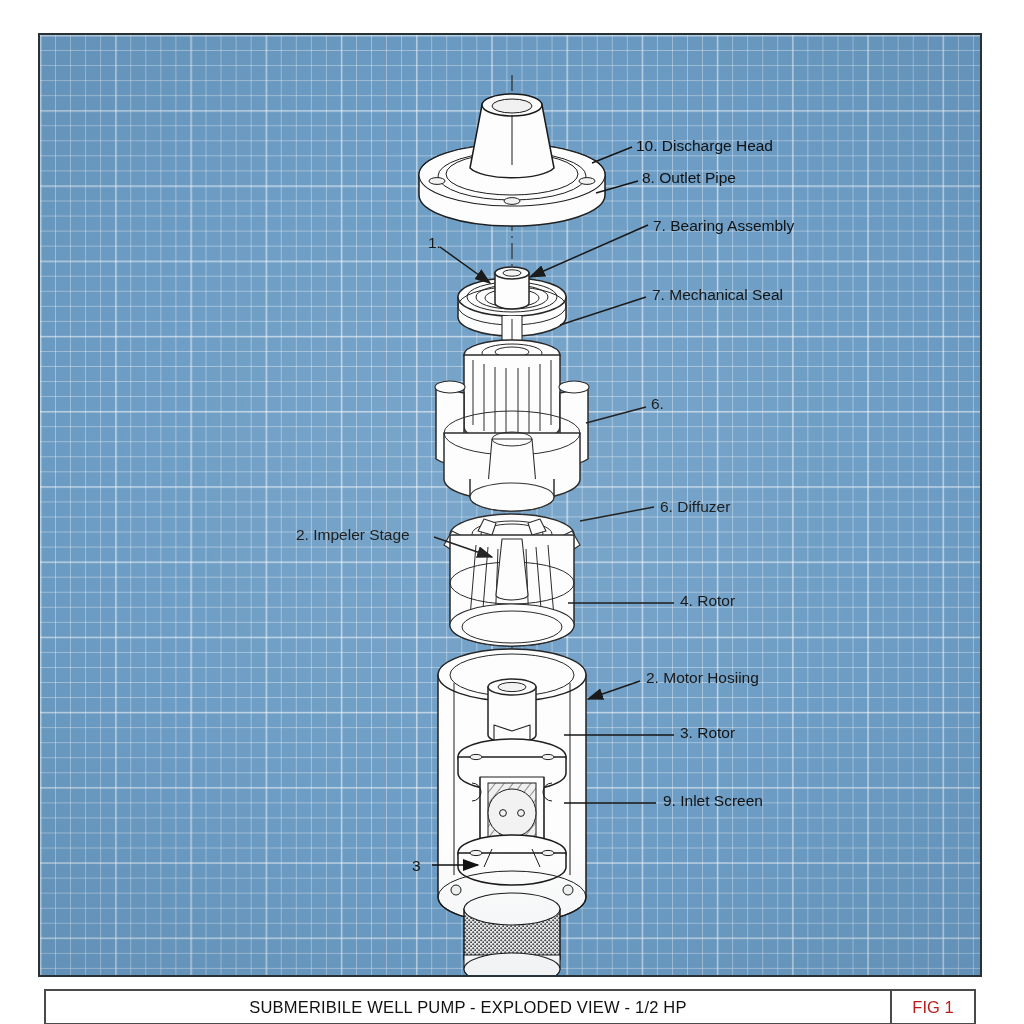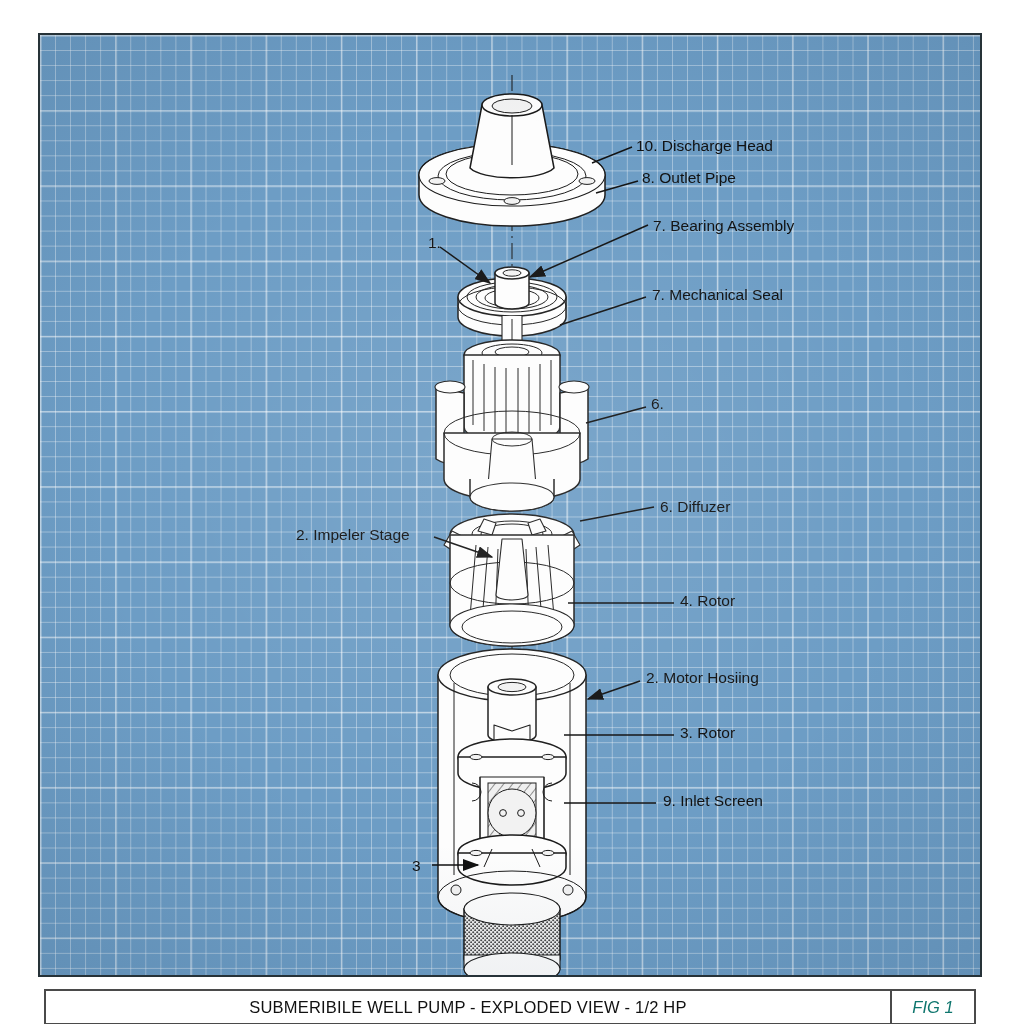--- a/index.html
+++ b/index.html
@@ -41,21 +41,21 @@
     border:2px solid #4a4a4a;background:#ffffff;box-sizing:border-box;
     display:flex;align-items:stretch;
   }
   #tb-main{
     flex:1;display:flex;align-items:center;justify-content:center;
     font-size:16.5px;letter-spacing:.2px;color:#111;
   }
   #tb-fig{
     width:82px;border-left:2px solid #4a4a4a;
     display:flex;align-items:center;justify-content:center;
-    font-size:16.5px;color:#0f766e;font-style:italic;
+    font-size:16.5px;color:#b91c1c;
   }
 
   .lbl{font-size:15.5px;fill:#111;font-family:"Liberation Sans",sans-serif;}
   .lead{stroke:#111;stroke-width:1.5;fill:none;}
   .part{fill:#fdfdfd;stroke:#1a1a1a;stroke-width:1.5;stroke-linejoin:round;}
   .partL{fill:#fdfdfd;stroke:#1a1a1a;stroke-width:1.1;stroke-linejoin:round;}
   .thin{fill:none;stroke:#1a1a1a;stroke-width:1;}
   .thinf{fill:#f2f2f2;stroke:#1a1a1a;stroke-width:1;}
   .ctr{stroke:#1a1a1a;stroke-width:1.2;fill:none;stroke-dasharray:16 5 2 5;}
 </style>

